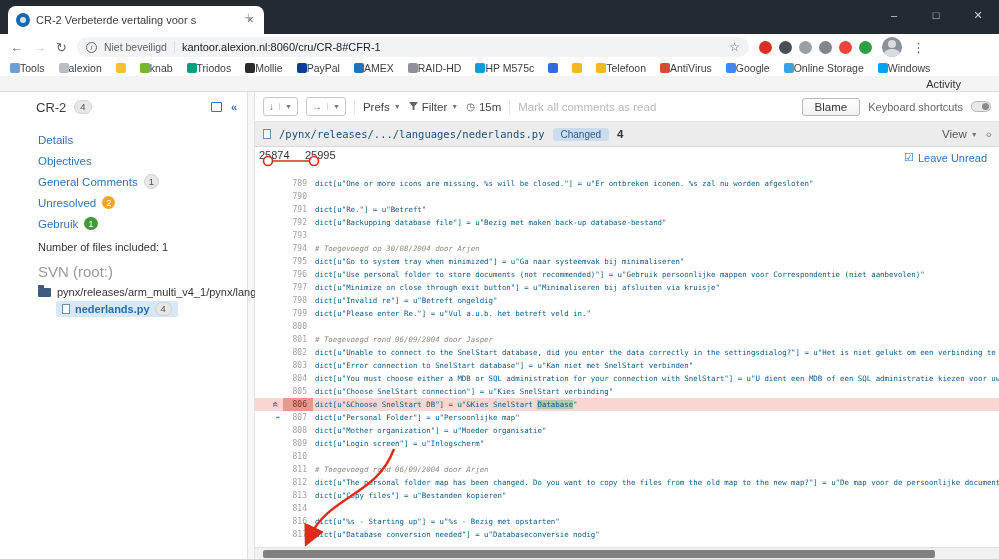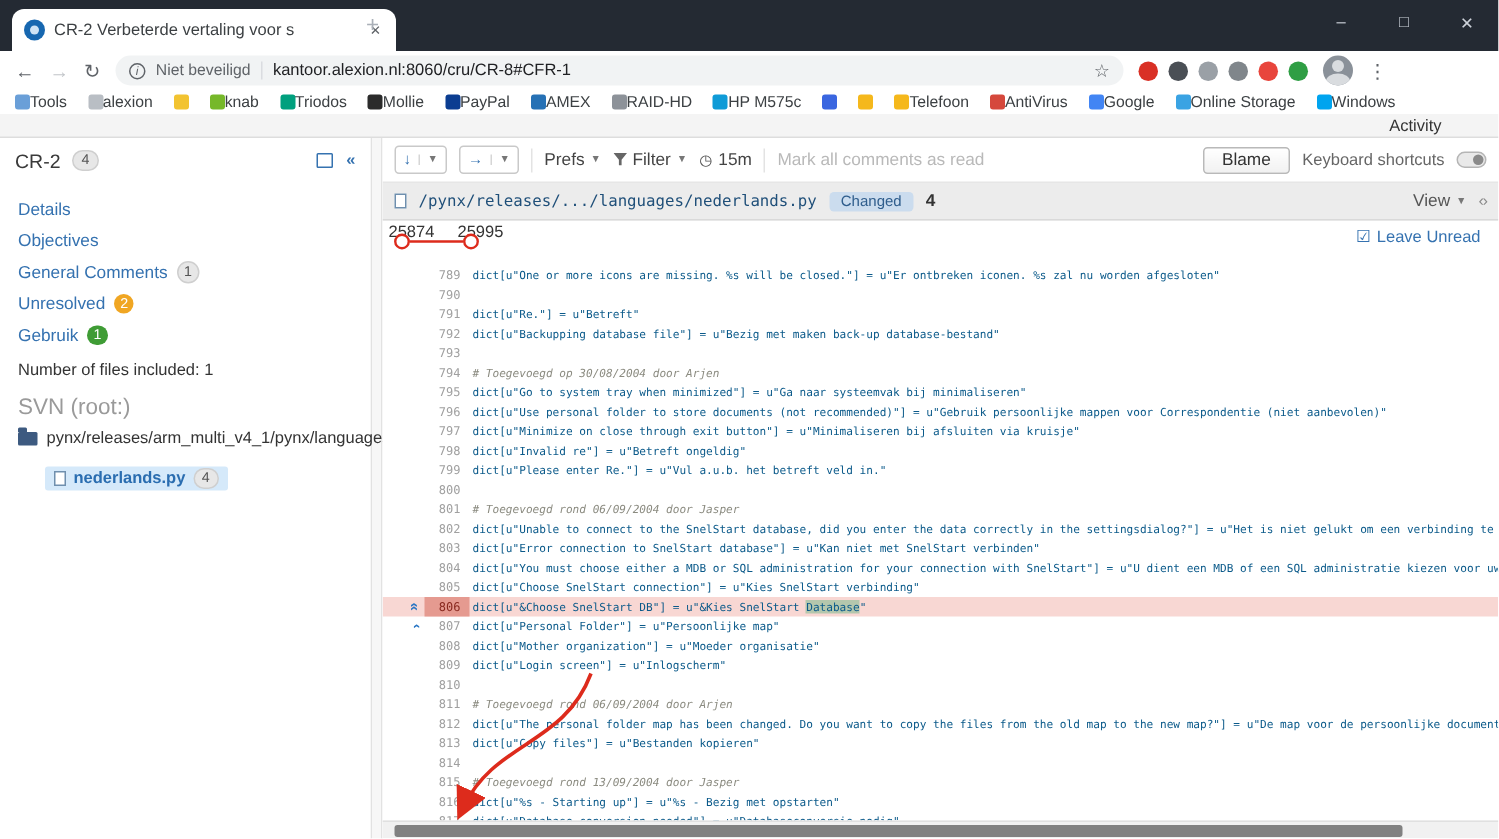--- a/index.html
+++ b/index.html
@@ -46,21 +46,21 @@
   .bm-lb { font-size: 10.5px; color: #3c4043; white-space: nowrap; }
 
   .activity-strip { position: absolute; top: 76px; left: 0; right: 0; height: 16px; background: #f4f4f4;
                     border-bottom: 1px solid #ddd; display: flex; align-items: center; justify-content: flex-end;
                     padding: 0 38px; }
   .activity-strip span { font-size: 11px; color: #333; }
 
   
   .app { position: absolute; top: 92px; left: 0; right: 0; bottom: 0; display: flex; }
 
-  .sidebar { width: 247px; flex: none; position: relative; background: #fff; }
+  .sidebar { width: 247px; flex: none; position: relative; background: #fff; padding-left: 26px; }
   .split { width: 8px; flex: none; background: #f7f7f7; border-left: 1px solid #e2e2e2; border-right: 1px solid #e2e2e2; }
   .sb-head { height: 30px; display: flex; align-items: center; padding: 0 10px; gap: 8px; }
   .sb-title { font-size: 13px; color: #3a3a3a; }
   .pill { display: inline-block; background: #e7e7e7; border: 1px solid #cfcfcf; color: #555;
           border-radius: 8px; font-size: 9.5px; line-height: 12px; padding: 0 5px; }
   .sb-head-icons { margin-left: auto; display: flex; gap: 9px; align-items: center; }
   .icon-popout { width: 11px; height: 10px; border: 1.5px solid #3572b0; border-radius: 1px; }
   .icon-collapse { color: #3572b0; font-weight: bold; font-size: 11px; line-height: 10px; }
   .sb-nav { padding: 7px 12px 3px; }
   .sb-link-row { line-height: 19px; }
@@ -68,21 +68,21 @@
   .cnt { display: inline-block; min-width: 13px; text-align: center; border-radius: 8px;
          font-size: 9.5px; padding: 0 4px; margin-left: 6px; line-height: 13px; vertical-align: 1px; }
   .cnt.gray { background: #e7e7e7; color: #555; border: 1px solid #cfcfcf; }
   .cnt.orange { background: #f0a623; color: #fff; }
   .cnt.green { background: #3f9c35; color: #fff; }
   .sb-note { padding: 4px 12px 0; font-size: 11px; color: #333; }
   .sb-svn { padding: 10px 12px 2px; font-size: 15px; color: #9a9a9a; }
   .tree-folder { display: flex; gap: 6px; align-items: center; padding: 4px 12px 0; font-size: 11px; color: #333; }
   .icon-folder { width: 13px; height: 9px; background: #3d5a80; border-radius: 1px; position: relative; flex: none; }
   .icon-folder::before { content:''; position:absolute; top:-3px; left:0; width:6px; height:3px; background:#3d5a80; border-radius:1px 1px 0 0; }
-  .tree-file { margin: 13px 0 0 30px; display: inline-flex; gap: 5px; align-items: center;
+  .tree-file { margin: 3px 0 0 30px; display: inline-flex; gap: 5px; align-items: center;
                background: #d5e9fa; border-radius: 2px; padding: 1px 6px; font-size: 11px; }
   .icon-page { width: 8px; height: 10px; background: #fff; border: 1px solid #6f8fae; flex: none; }
   .file-name { font-weight: bold; color: #2a6db0; }
 
   .main { flex: 1; position: relative; background: #fff; overflow: hidden; }
   .m-toolbar { position: absolute; top: 0; left: 0; right: 0; height: 30px; border-bottom: 1px solid #e6e6e6;
                display: flex; align-items: center; padding: 0 8px; gap: 8px; }
   .btn-split { display: flex; align-items: center; border: 1px solid #c9c9c9; border-radius: 3px; height: 19px; }
   .btn-split .seg { padding: 0 5px; font-size: 10px; color: #3572b0; }
   .btn-split .seg.caret { border-left: 1px solid #d6d6d6; color: #777; font-size: 7px; }
@@ -357,21 +357,20 @@
           <div class="dline"><span class="gut"></span><span class="lnum">805</span><span class="lcode">dict[u"Choose SnelStart connection"] = u"Kies SnelStart verbinding"</span></div>
           <div class="dline hl"><span class="gut"><span class="marker double">«</span></span><span class="lnum">806</span><span class="lcode">dict[u"&amp;Choose SnelStart DB"] = u"&amp;Kies SnelStart <span class="wmark">Database</span>"</span></div>
           <div class="dline"><span class="gut"><span class="marker single">‹</span></span><span class="lnum">807</span><span class="lcode">dict[u"Personal Folder"] = u"Persoonlijke map"</span></div>
           <div class="dline"><span class="gut"></span><span class="lnum">808</span><span class="lcode">dict[u"Mother organization"] = u"Moeder organisatie"</span></div>
           <div class="dline"><span class="gut"></span><span class="lnum">809</span><span class="lcode">dict[u"Login screen"] = u"Inlogscherm"</span></div>
           <div class="dline"><span class="gut"></span><span class="lnum">810</span><span class="lcode"></span></div>
           <div class="dline cmt"><span class="gut"></span><span class="lnum">811</span><span class="lcode"># Toegevoegd rond 06/09/2004 door Arjen</span></div>
           <div class="dline"><span class="gut"></span><span class="lnum">812</span><span class="lcode">dict[u"The personal folder map has been changed. Do you want to copy the files from the old map to the new map?"] = u"De map voor de persoonlijke documenten</span></div>
           <div class="dline"><span class="gut"></span><span class="lnum">813</span><span class="lcode">dict[u"Copy files"] = u"Bestanden kopieren"</span></div>
           <div class="dline"><span class="gut"></span><span class="lnum">814</span><span class="lcode"></span></div>
-          <div class="dline cmt"><span class="gut"></span><span class="lnum">815</span><span class="lcode"># Toegevoegd rond 13/09/2004 door Jasper</span></div>
           <div class="dline"><span class="gut"></span><span class="lnum">816</span><span class="lcode">dict[u"%s - Starting up"] = u"%s - Bezig met opstarten"</span></div>
           <div class="dline"><span class="gut"></span><span class="lnum">817</span><span class="lcode">dict[u"Database conversion needed"] = u"Databaseconversie nodig"</span></div>
         </div>
 
       <div class="hscroll">
         <div class="hthumb"></div>
       </div>
 
     </div>
   </div>

